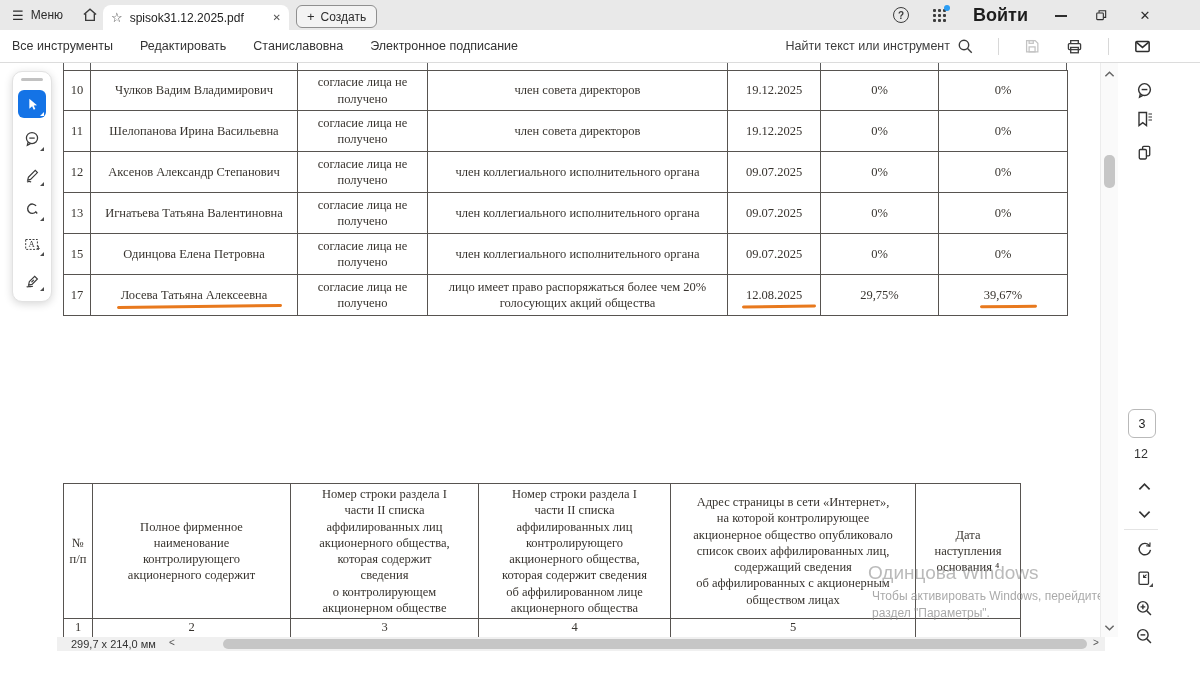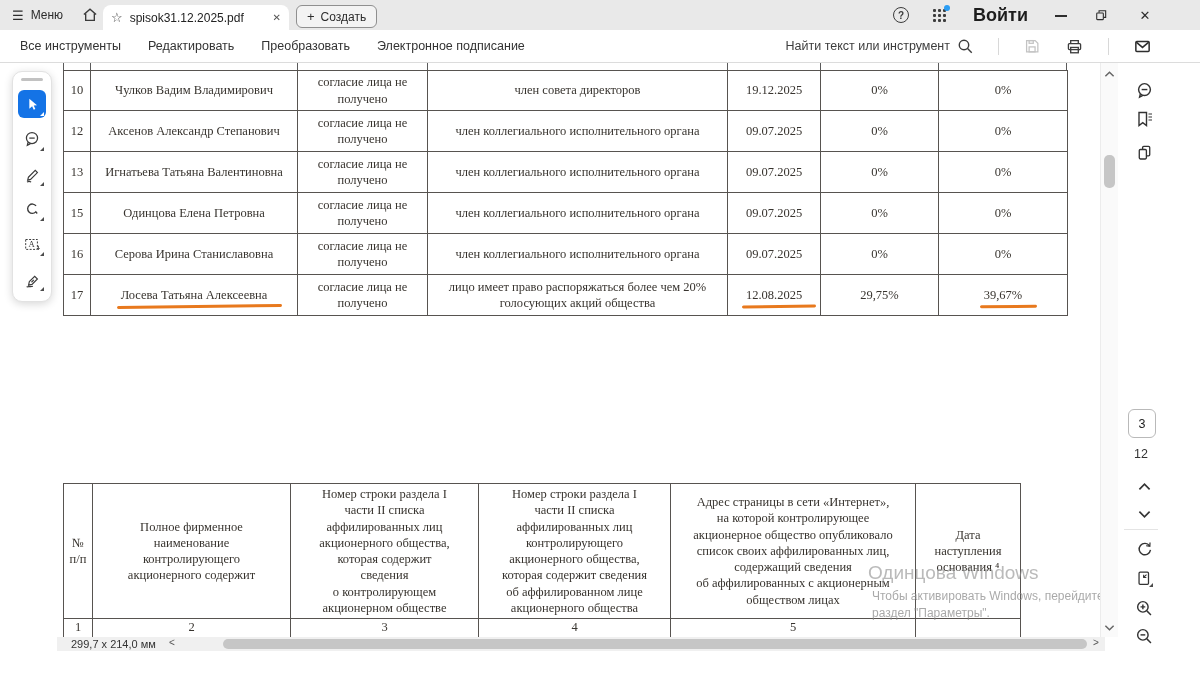--- a/index.html
+++ b/index.html
@@ -25,21 +25,21 @@
   .apps-grid{position:relative;width:16px;height:16px;}
   .apps-grid .dots{position:absolute;left:0;top:2px;display:grid;grid-template-columns:repeat(3,4px);grid-auto-rows:4px;gap:1px;}
   .apps-grid .dots i{width:3px;height:3px;background:#3c3c3c;border-radius:1px;}
   .apps-grid .blue-dot{position:absolute;right:-1px;top:-2px;width:6px;height:6px;border-radius:50%;background:#2a9df4;}
   .signin{font-size:18px;font-weight:700;color:#1d1d1d;}
   .winbtn{font-size:13px;color:#2e2e2e;width:18px;text-align:center;}
   .min-line{display:inline-block;width:12px;height:2px;background:#2e2e2e;vertical-align:middle;}
   
   .toolbar{position:absolute;top:30px;left:0;right:0;height:32px;background:#fff;border-bottom:1px solid #dcdcdc;
            display:flex;align-items:center;font-size:12.5px;color:#333;}
-  .tb-left{display:flex;align-items:flex-end;gap:27px;padding-left:20px;}
+  .tb-left{display:flex;align-items:flex-end;gap:27px;padding-left:12px;}
   .tb-item{white-space:nowrap;}
   .tb-right{margin-left:auto;display:flex;align-items:center;gap:24px;padding-right:48px;}
   .search-group{display:flex;align-items:center;gap:7px;color:#3d3d3d;}
   .tb-divider{width:1px;height:17px;background:#d8d8d8;}
   
   .content{position:absolute;top:63px;left:0;width:1100px;height:574px;background:#fff;overflow:hidden;
            font-family:"Liberation Serif","DejaVu Serif",serif;color:#38342f;text-decoration:underline;}
   .stub{position:absolute;top:0;width:1px;height:7px;background:#5a5a5a;}
   
   table.doc{border-collapse:collapse;table-layout:fixed;position:absolute;}
@@ -152,21 +152,21 @@
         </svg>
       </span>
       <span class="winbtn">✕</span>
     </div>
   </div>
 
   <div class="toolbar">
     <div class="tb-left">
       <span class="tb-item">Все инструменты</span>
       <span class="tb-item">Редактировать</span>
-      <span class="tb-item">Преобразовать</span>
+      <span class="tb-item">Станиславовна</span>
       <span class="tb-item">Электронное подписание</span>
     </div>
     <div class="tb-right">
       <div class="search-group">
         <span>Найти текст или инструмент</span>
         <span>
           <svg width="17" height="17" viewBox="0 0 18 18" fill="none" stroke="#3c3c3c" stroke-width="1.5">
             <circle cx="7.4" cy="7.4" r="5"></circle>
               <path d="M11.2 11.2 L15.6 15.6"></path>
           </svg>
@@ -222,49 +222,49 @@
           <tr>
             <td class="c-num">10</td>
             <td class="c-name">Чулков Вадим Владимирович</td>
             <td class="c-consent">согласие лица не получено</td>
             <td class="c-basis">член совета директоров</td>
             <td class="c-date">19.12.2025</td>
             <td class="c-pct">0%</td>
             <td class="c-pct">0%</td>
           </tr>
           <tr>
+            <td class="c-num">11</td>
+            <td class="c-name">Шелопанова Ирина Васильевна</td>
+            <td class="c-consent">согласие лица не получено</td>
+            <td class="c-basis">член совета директоров</td>
+            <td class="c-date">19.12.2025</td>
+            <td class="c-pct">0%</td>
+            <td class="c-pct">0%</td>
+          </tr>
+          <tr>
             <td class="c-num">12</td>
             <td class="c-name">Аксенов Александр Степанович</td>
             <td class="c-consent">согласие лица не получено</td>
             <td class="c-basis">член коллегиального исполнительного органа</td>
             <td class="c-date">09.07.2025</td>
             <td class="c-pct">0%</td>
             <td class="c-pct">0%</td>
           </tr>
           <tr>
             <td class="c-num">13</td>
             <td class="c-name">Игнатьева Татьяна Валентиновна</td>
             <td class="c-consent">согласие лица не получено</td>
             <td class="c-basis">член коллегиального исполнительного органа</td>
             <td class="c-date">09.07.2025</td>
             <td class="c-pct">0%</td>
             <td class="c-pct">0%</td>
           </tr>
           <tr>
             <td class="c-num">15</td>
             <td class="c-name">Одинцова Елена Петровна</td>
-            <td class="c-consent">согласие лица не получено</td>
-            <td class="c-basis">член коллегиального исполнительного органа</td>
-            <td class="c-date">09.07.2025</td>
-            <td class="c-pct">0%</td>
-            <td class="c-pct">0%</td>
-          </tr>
-          <tr>
-            <td class="c-num">16</td>
-            <td class="c-name">Серова Ирина Станиславовна</td>
             <td class="c-consent">согласие лица не получено</td>
             <td class="c-basis">член коллегиального исполнительного органа</td>
             <td class="c-date">09.07.2025</td>
             <td class="c-pct">0%</td>
             <td class="c-pct">0%</td>
           </tr>
           <tr>
             <td class="c-num">17</td>
             <td class="c-name"><span class="marked">Лосева Татьяна Алексеевна</span></td>
             <td class="c-consent">согласие лица не получено</td>

